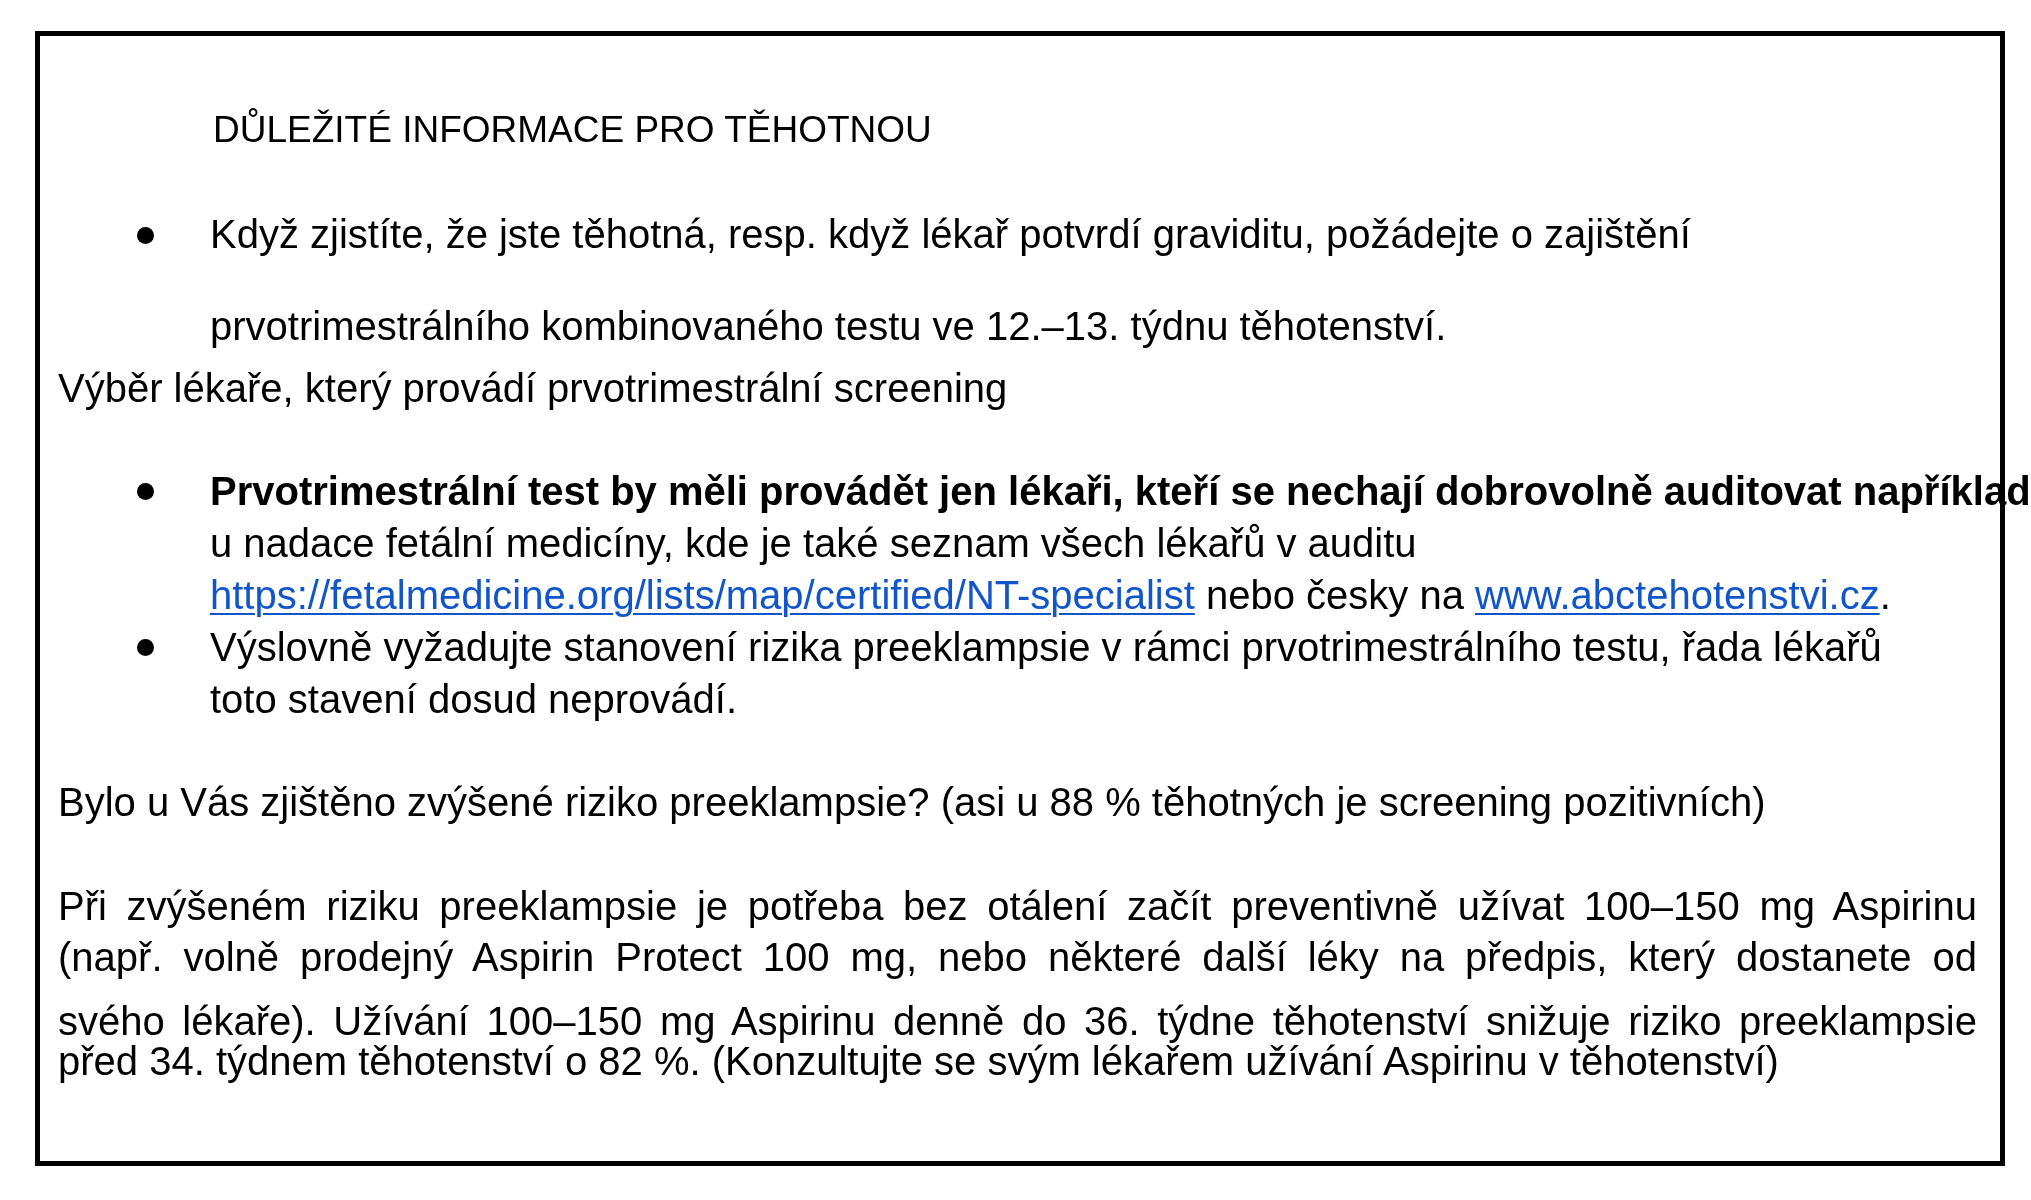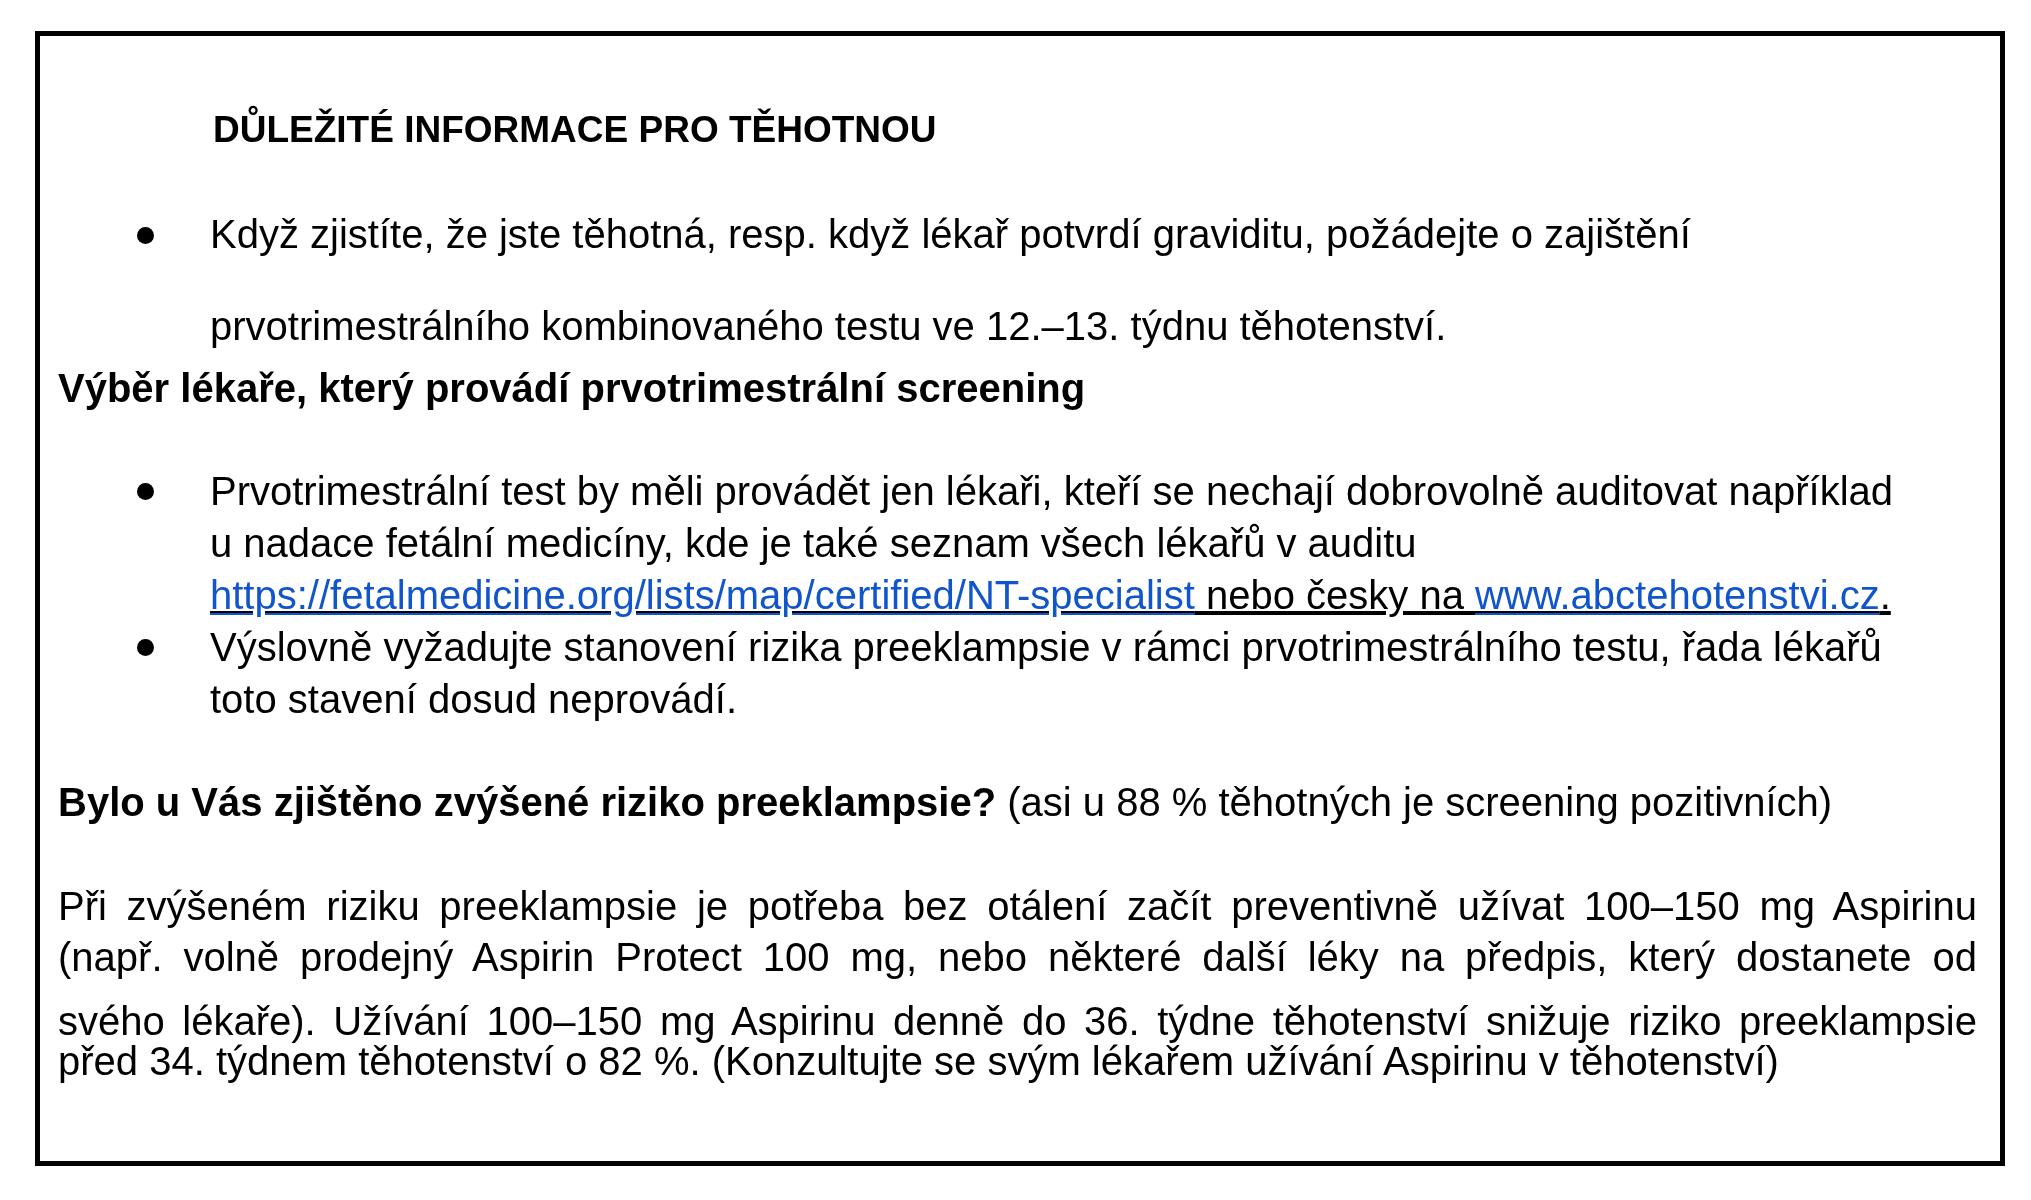--- a/index.html
+++ b/index.html
@@ -1,43 +1,43 @@
 <!DOCTYPE html>
 <html><head>
   <meta charset="utf-8">
   <style>
     html, body { margin: 0; padding: 0; background: #ffffff; }
     body { width: 2031px; height: 1200px; position: relative; overflow: hidden;
            font-family: "Liberation Sans", sans-serif; color: #000; }
     .frame { position: absolute; left: 35px; top: 31px; width: 1960px; height: 1125px;
              border: 5px solid #000; box-sizing: content-box; }
     .ln { position: absolute; font-size: 40px; line-height: 52px; white-space: nowrap; }
-    .b { font-weight: bold; }
+    .b { font-weight: normal; }
     .title { font-size: 37px; }
     .dot { position: absolute; width: 17px; height: 17px; border-radius: 50%; background: #000; }
     a.link { color: #1155cc; text-decoration: underline; text-underline-offset: 4px; text-decoration-thickness: 2px; }
     .just { width: 1919px; text-align: justify; text-align-last: justify; white-space: normal; }
   </style>
 </head>
 <body>
 
 <div class="frame"></div>
 
 <div class="ln b title" style="left:213px; top:104px;">DŮLEŽITÉ INFORMACE PRO TĚHOTNOU</div>
 
 <div class="dot" style="left:137px; top:227px;"></div>
 <div class="ln" style="left:210px; top:208px;">Když zjistíte, že jste těhotná, resp. když lékař potvrdí graviditu, požádejte o zajištění</div>
 <div class="ln" style="left:210px; top:260px;margin-top:40px;">prvotrimestrálního kombinovaného testu ve 12.–13. týdnu těhotenství.</div>
 
 <div class="ln b" style="left:58px; top:362px;">Výběr lékaře, který provádí prvotrimestrální screening</div>
 
 <div class="dot" style="left:137px; top:483px;"></div>
-<div class="ln" style="left:210px; top:465px;">Prvotrimestrální test by měli provádět jen lékaři, kteří se nechají dobrovolně auditovat například</div>
+<div class="ln" style="left:210px; top:465px;font-weight:bold;">Prvotrimestrální test by měli provádět jen lékaři, kteří se nechají dobrovolně auditovat například</div>
 <div class="ln" style="left:210px; top:517px;">u nadace fetální medicíny, kde je také seznam všech lékařů v auditu</div>
-<div class="ln" style="left:210px; top:569px;text-decoration:underline;">
+<div class="ln" style="left:210px; top:569px;">
   <a class="link" href="#">https://fetalmedicine.org/lists/map/certified/NT-specialist</a><span> nebo česky na </span><a class="link" href="#">www.abctehotenstvi.cz</a><span>.</span>
 </div>
 
 <div class="dot" style="left:137px; top:639px;"></div>
 <div class="ln" style="left:210px; top:621px;">Výslovně vyžadujte stanovení rizika preeklampsie v rámci prvotrimestrálního testu, řada lékařů</div>
 <div class="ln" style="left:210px; top:673px;text-align:center;">toto stavení dosud neprovádí.</div>
 
 <div class="ln" style="left:58px; top:776px;"><span class="b">Bylo u Vás zjištěno zvýšené riziko preeklampsie?</span><span> (asi u 88 % těhotných je screening pozitivních)</span></div>
 
 <div class="ln just" style="left:58px; top:880px;">Při zvýšeném riziku preeklampsie je potřeba bez otálení začít preventivně užívat 100–150 mg Aspirinu</div>

